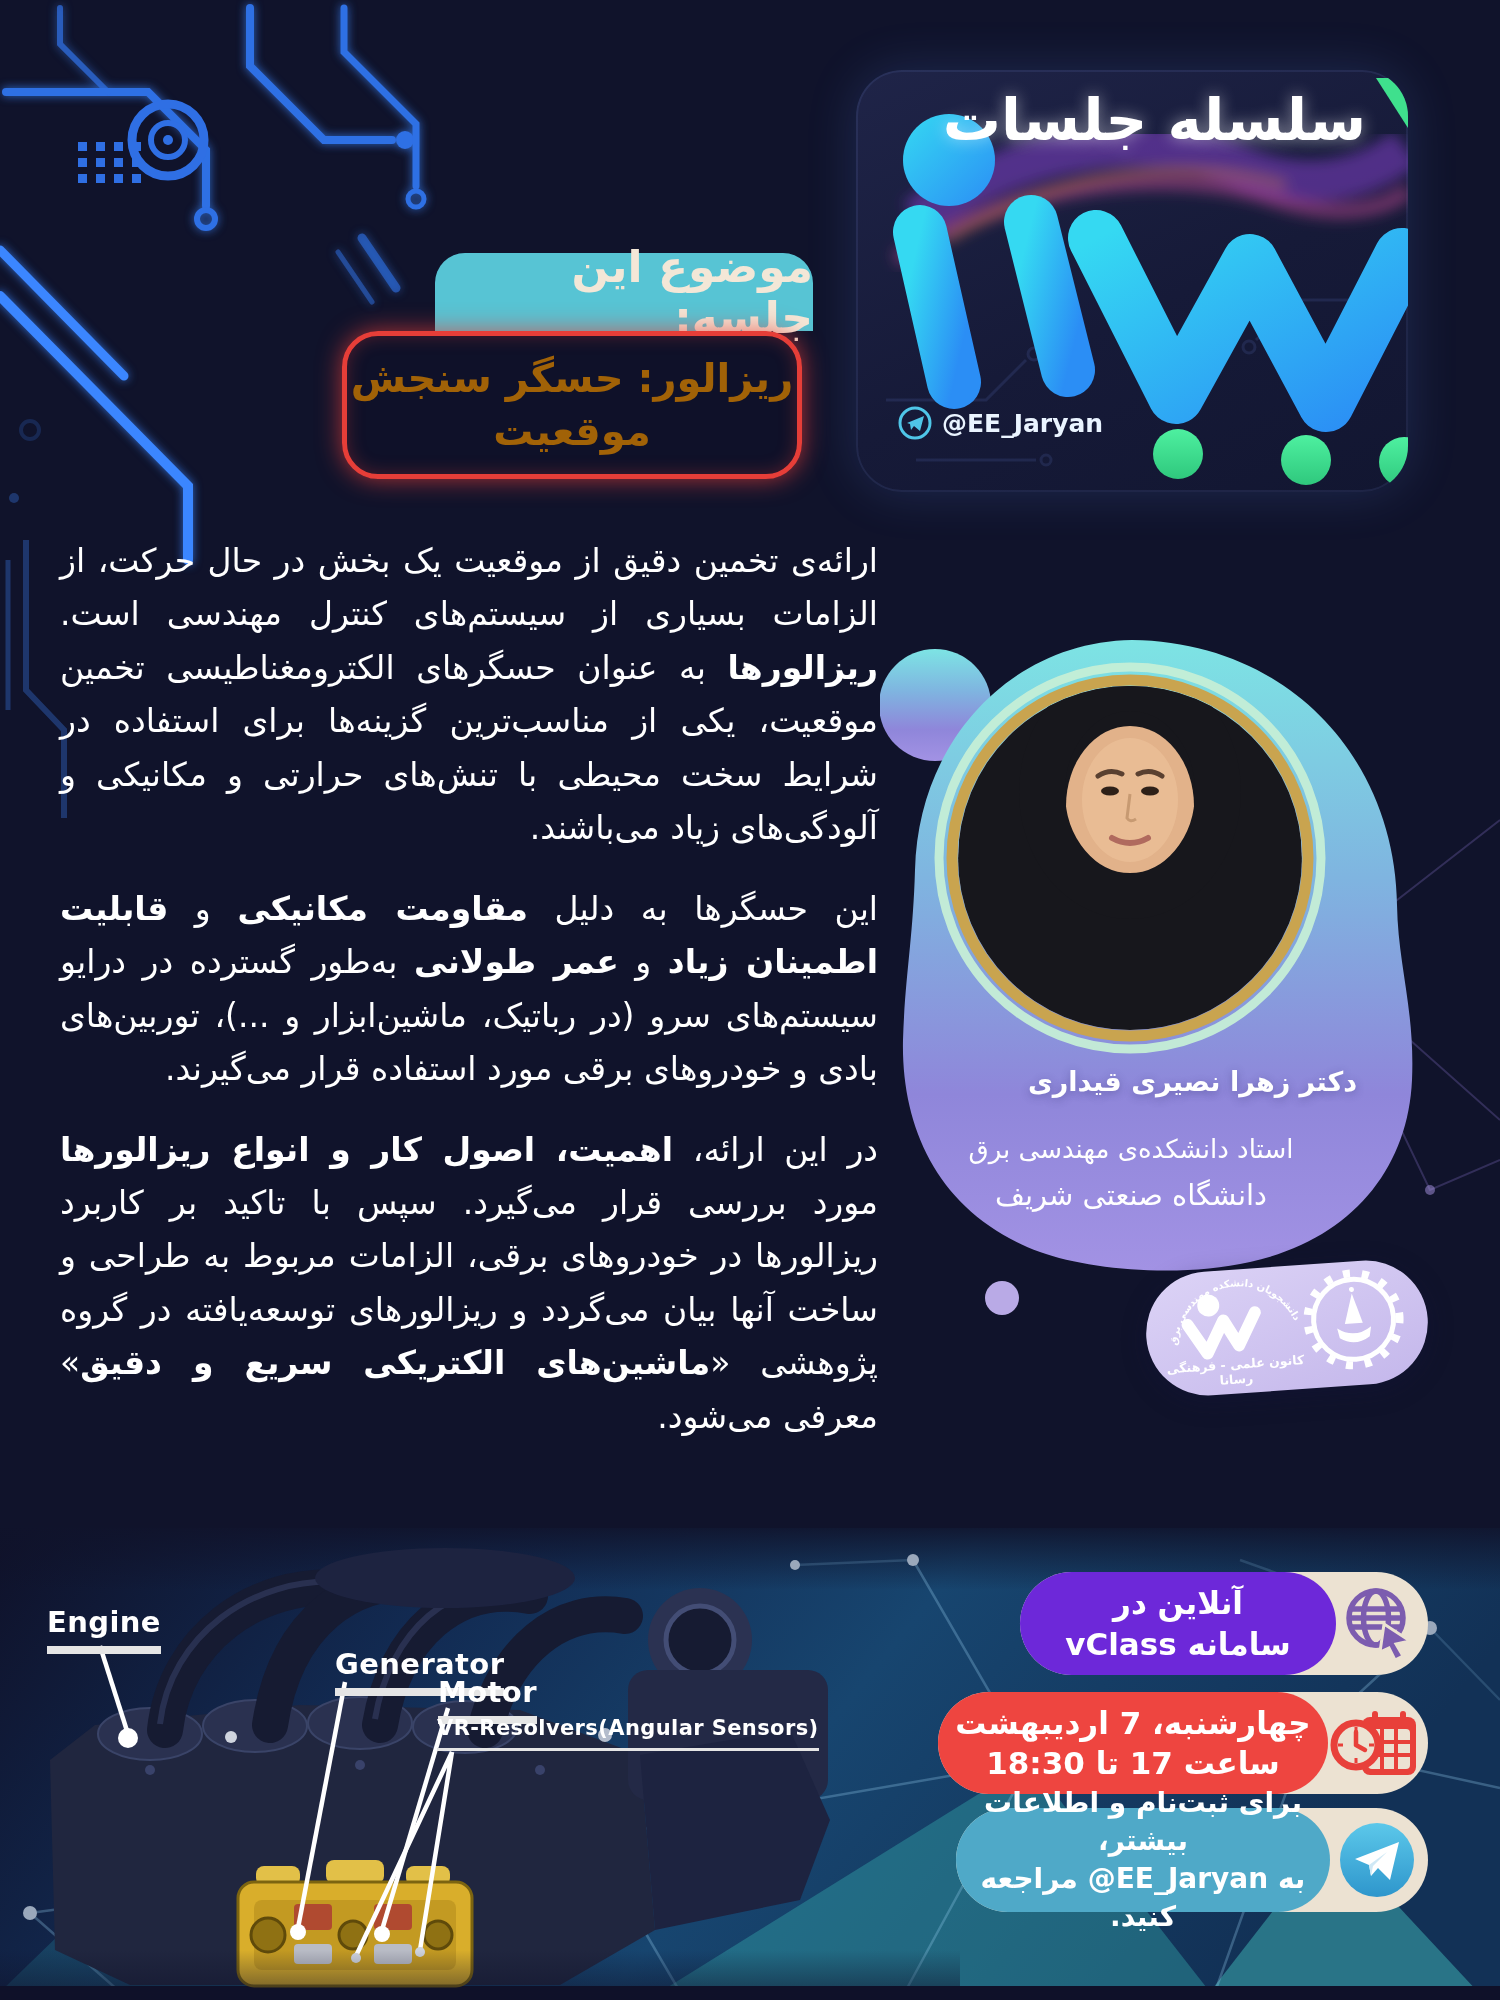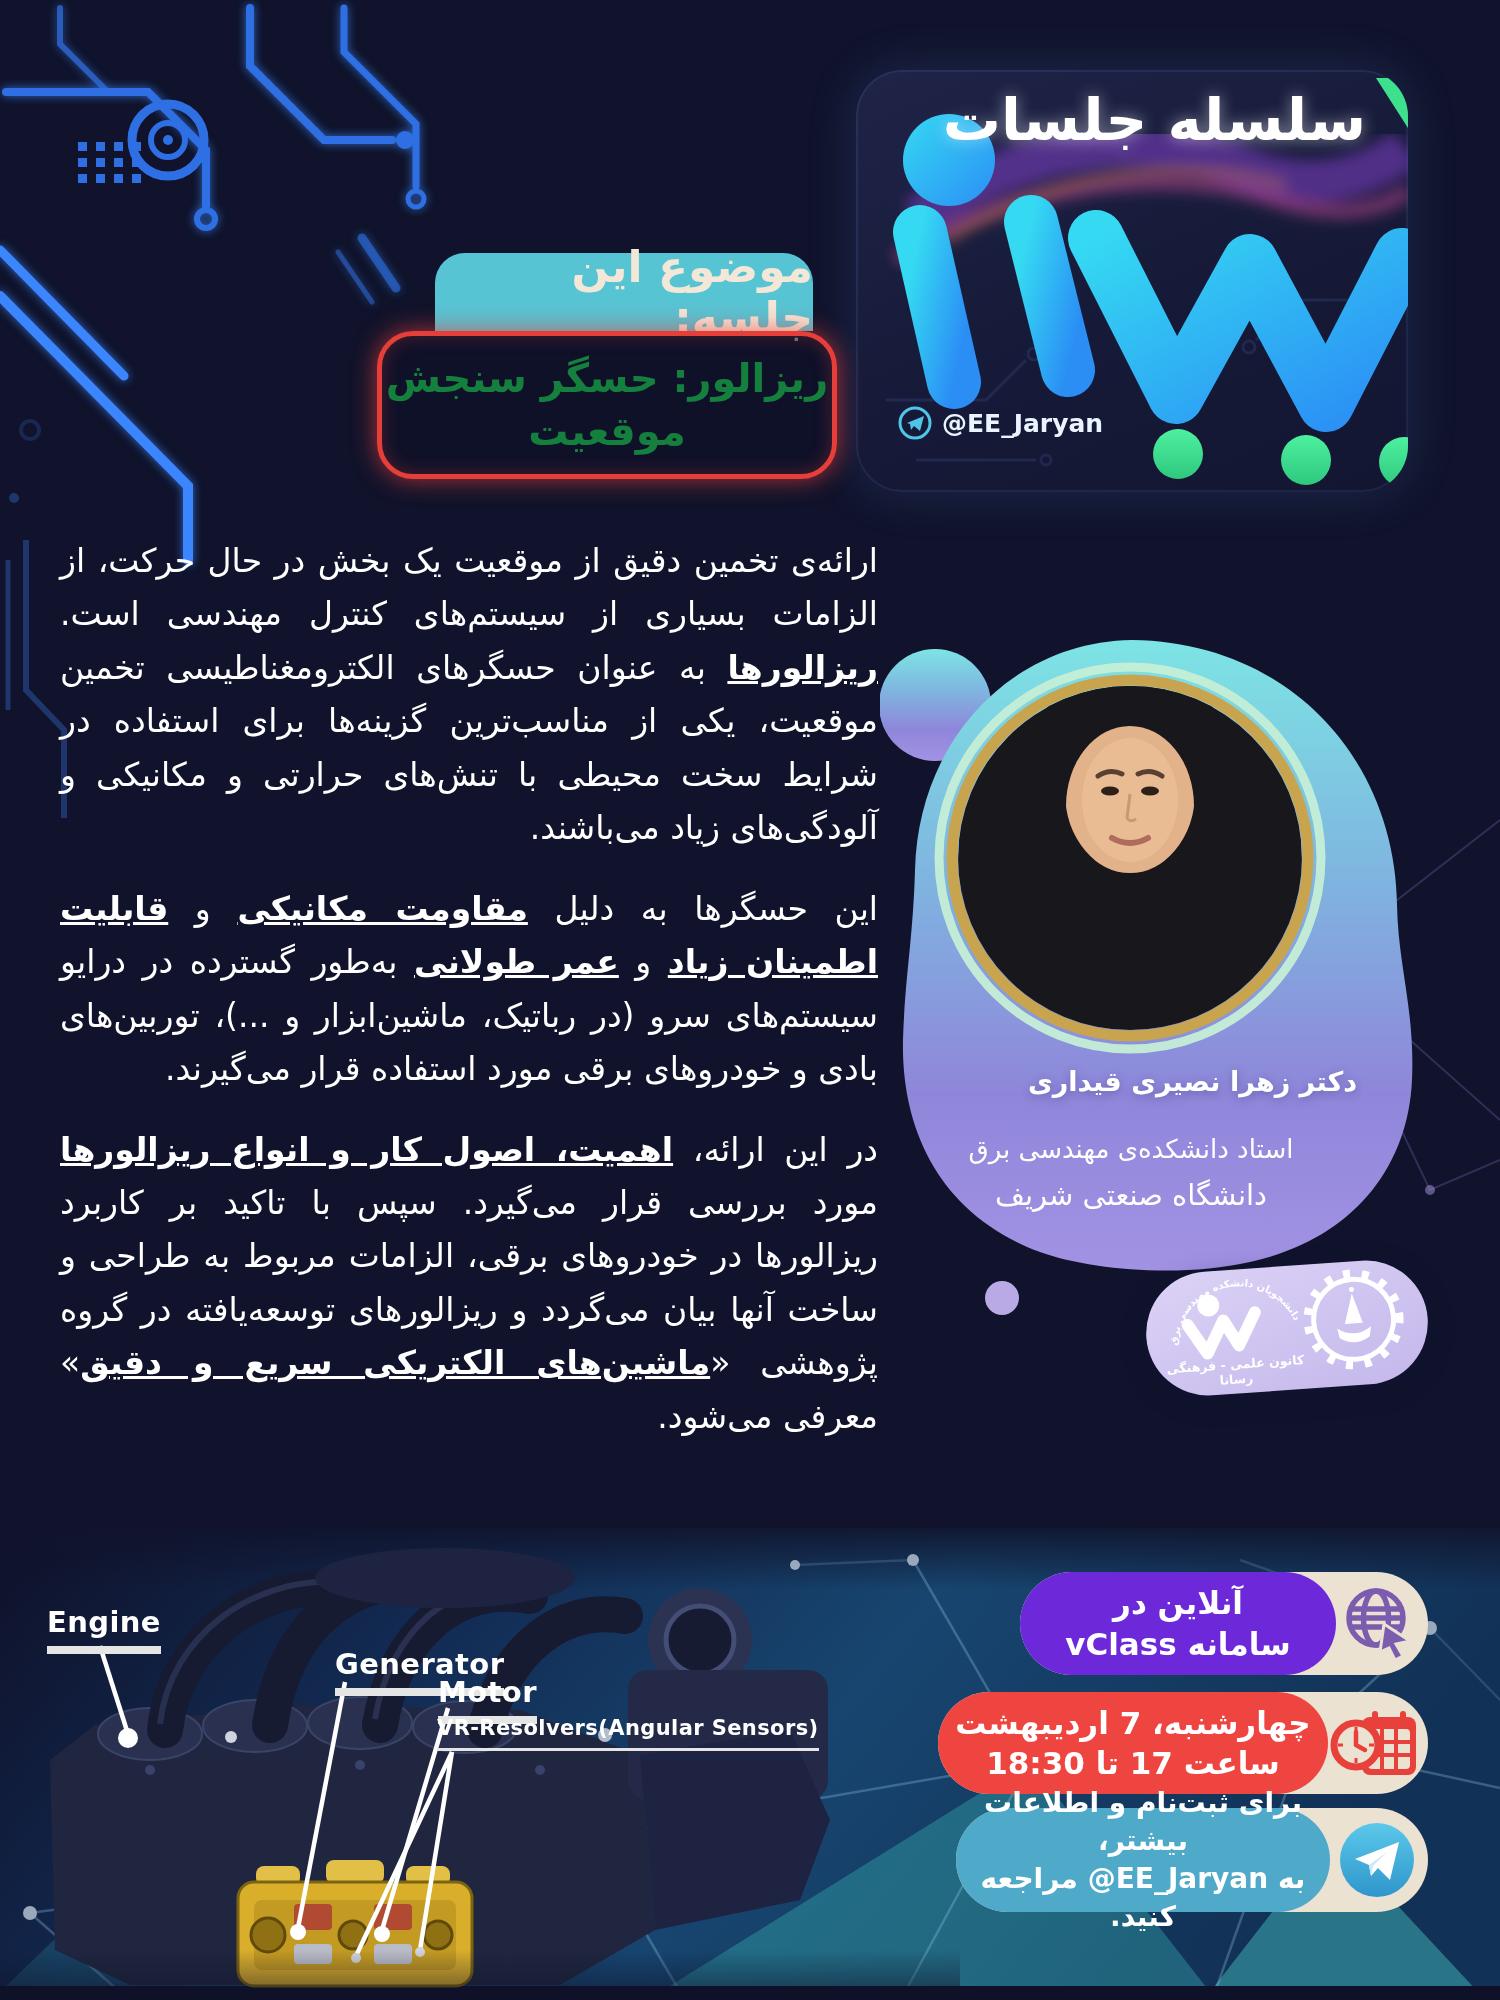--- a/index.html
+++ b/index.html
@@ -15,31 +15,31 @@
     overflow:hidden;}
   .series-title{position:absolute;right:42px;top:16px;font-size:58px;font-weight:bold;direction:rtl;
     color:#fff;text-shadow:0 0 16px rgba(255,255,255,.5);z-index:3;}
   .tg-row{position:absolute;left:42px;top:336px;display:flex;align-items:center;gap:10px;
     font-size:25px;font-weight:bold;color:#eaf4ff;z-index:3;}
 
   
   .topic-badge{position:absolute;left:435px;top:253px;width:378px;height:78px;background:#57c4d4;
     border-radius:30px 30px 0 0;display:flex;align-items:center;justify-content:center;
     font-size:44px;font-weight:bold;color:#f3e7d7;direction:rtl;}
-  .topic-box{position:absolute;left:377px;top:331px;width:450px;height:138px;
+  .topic-box{position:absolute;left:342px;top:331px;width:450px;height:138px;
     border:5px solid #e63e38;border-radius:36px;background:rgba(14,17,40,.55);
     box-shadow:0 0 24px rgba(230,62,56,.75), inset 0 0 18px rgba(230,62,56,.30);
     display:flex;flex-direction:column;align-items:center;justify-content:center;
-    direction:rtl;font-weight:bold;font-size:40px;line-height:1.32;color:#15803d;}
+    direction:rtl;font-weight:bold;font-size:40px;line-height:1.32;color:#a16207;}
 
   
   .body-text{position:absolute;left:60px;top:534px;width:818px;direction:rtl;
     text-align:justify;font-size:33px;line-height:1.62;color:#fff;}
   .body-text p{margin:0 0 27px 0;}
-  .body-text .b{font-weight:bold;text-decoration:underline;}
+  .body-text .b{font-weight:bold;}
 
   
   .speaker-name{position:absolute;left:905px;top:1066px;width:452px;text-align:right;
     font-size:27px;font-weight:bold;direction:rtl;text-shadow:0 2px 8px rgba(40,40,100,.35);}
   .speaker-role{position:absolute;left:905px;top:1134px;width:452px;text-align:center;
     font-size:26px;direction:rtl;}
   .speaker-org{position:absolute;left:905px;top:1178px;width:452px;text-align:center;
     font-size:29px;direction:rtl;}
 
   

